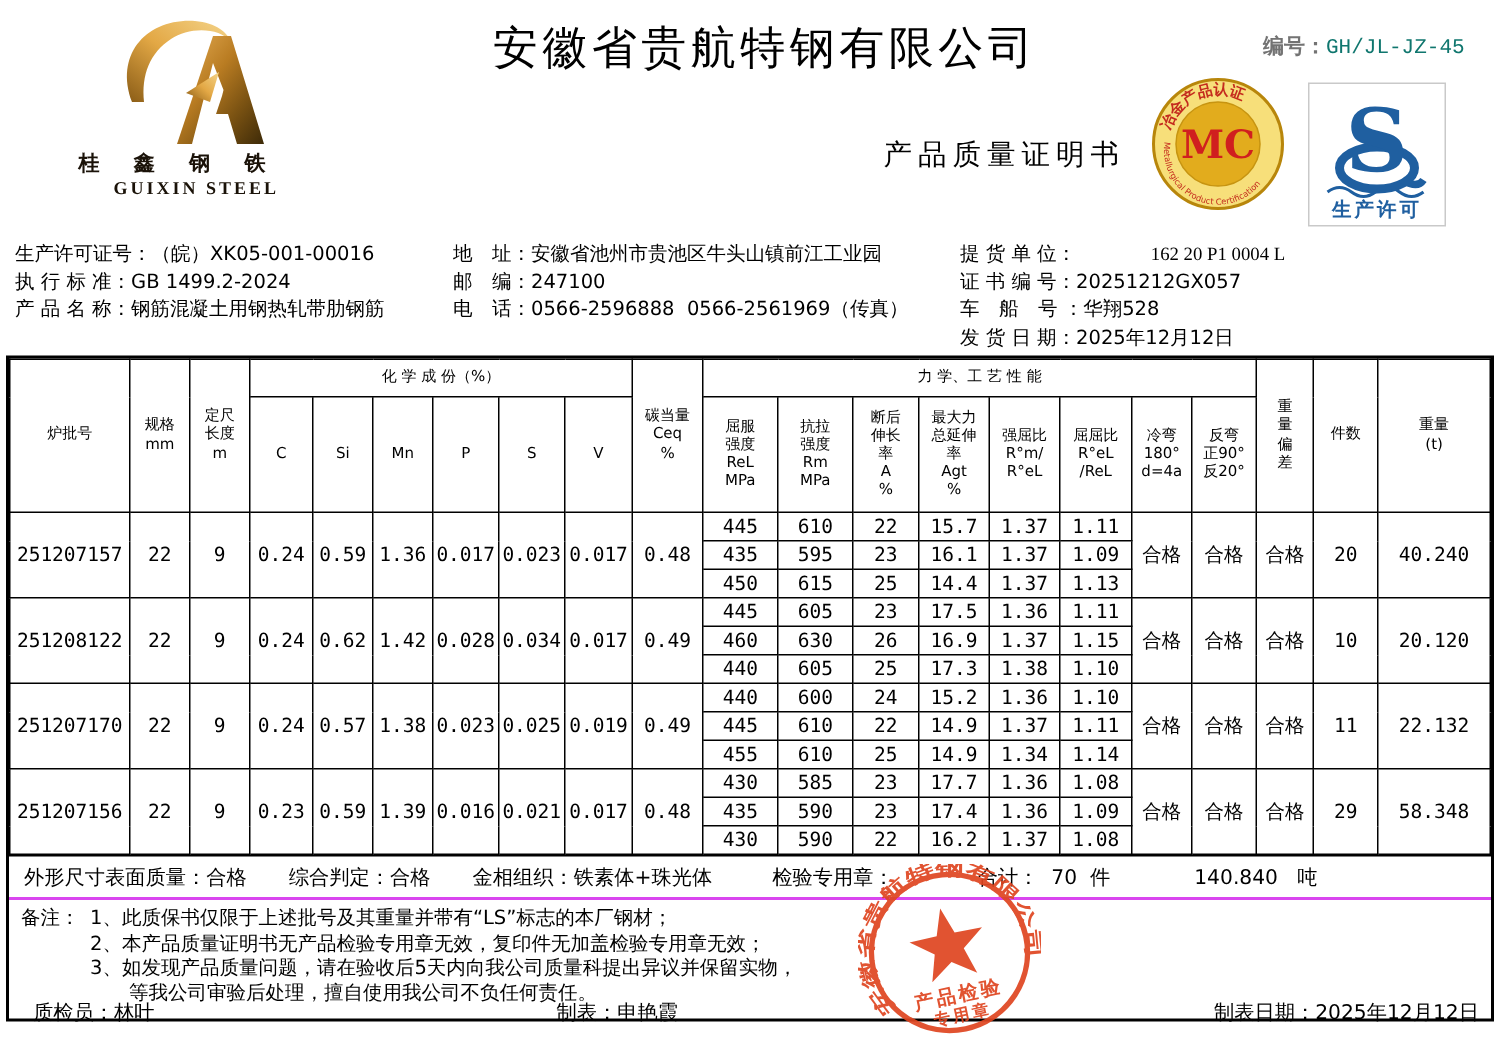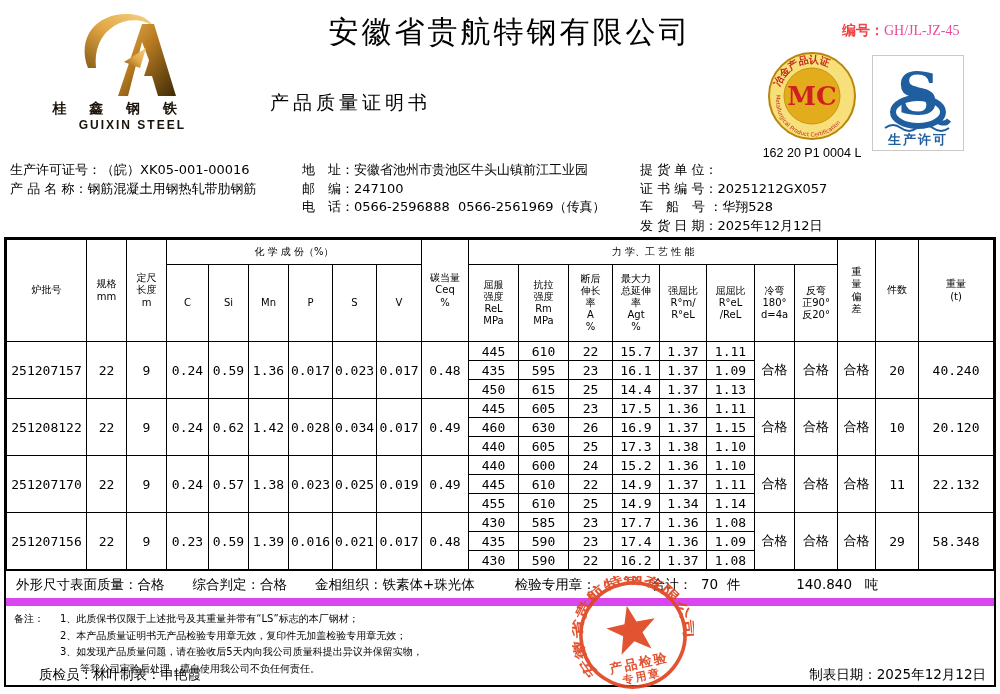--- a/index.html
+++ b/index.html
@@ -2,30 +2,30 @@
 <html><head>
 <meta charset="utf-8">
 <style>
   *{box-sizing:border-box;margin:0;padding:0}
   html,body{width:1000px;height:694px}
   body{position:relative;background:#fff;color:#000;font-family:"DejaVu Sans",sans-serif;overflow:hidden}
 
   
   .logo-block{position:absolute;left:36px;top:6px;width:150px;text-align:right}
   .logo-cn{font-size:14px;letter-spacing:9px;color:#1a1208;font-weight:bold;margin-top:-2px}
-  .logo-en{font-size:12px;letter-spacing:2px;color:#1a1208;font-weight:bold;font-family:Liberation Sans, sans-serif}
+  .logo-en{font-size:12px;letter-spacing:2px;color:#1a1208;font-weight:bold;font-family:Liberation Serif, serif}
   .doc-company{position:absolute;left:270px;top:12px;width:480px;text-align:center;
     font-family:"DejaVu Serif","Liberation Serif",serif;font-size:30px;letter-spacing:3px;color:#000}
-  .doc-title{position:absolute;left:270px;top:90px;width:480px;text-align:left;
+  .doc-title{position:absolute;left:270px;top:90px;width:480px;text-align:right;
     font-family:"DejaVu Serif","Liberation Serif",serif;font-size:19px;letter-spacing:4px}
   .serial{position:absolute;left:842px;top:22px;font-size:14px;white-space:nowrap}
-  .serial .lab{color:#ef4444;font-weight:bold}
-  .serial .val{color:#ec4899;font-family:Liberation Serif, serif}
+  .serial .lab{color:#737373;font-weight:bold}
+  .serial .val{color:#0f766e;font-family:Liberation Mono, monospace}
   .mc-block{position:absolute;left:762px;top:52px;width:100px;text-align:center}
-  .mc-code{font-size:12.5px;font-family:Liberation Sans, sans-serif;margin-top:2px;white-space:nowrap}
+  .mc-code{font-size:12.5px;font-family:Liberation Serif, serif;margin-top:18px;white-space:nowrap}
   .qs-block{position:absolute;left:872px;top:55px;width:92px;height:96px;border:1px solid #c9c9c9;background:#fff}
 
   
   .info{position:absolute;top:161px;left:0;width:1000px;font-size:13px}
   .info-col{position:absolute;top:0}
   .info-col.c-left{left:10px;width:290px}
   .info-col.c-mid{left:302px;width:336px}
   .info-col.c-right{left:640px;width:356px}
   .info-row{display:flex;line-height:18.5px;white-space:pre}
   .info-row .lab{flex:none}
@@ -42,29 +42,29 @@
   thead tr:nth-child(2) th{height:77px}
   tbody tr{height:19px}
   tbody td{white-space:nowrap}
 
   .summary-row{display:flex;align-items:center;height:28px;border-top:1px solid #000;
     font-size:13.5px;padding:6px 10px;white-space:pre}
   .summary-row .sp28{margin-right:28px}
   .summary-row .sp60{margin-right:40px}
   .summary-row .sp50{margin-right:56px}
 
-  .notes{display:flex;border-top:8px solid #d946ef;padding:5px 8px 8px 8px;font-size:10px;line-height:16.5px;min-height:62px}
+  .notes{display:flex;border-top:2px solid #d946ef;padding:5px 8px 8px 8px;font-size:13px;line-height:16.5px;min-height:62px}
   .notes .n-label{flex:none;width:46px}
   .notes .n-lines{flex:1}
   .notes .n-line{white-space:pre-wrap}
 
   
   .footer{position:absolute;left:0;top:666px;width:1000px;display:flex;font-size:13.5px;white-space:pre}
-  .footer .f1{margin-left:39px}
-  .footer .f2{}
+  .footer .f1{margin-left:22px}
+  .footer .f2{margin-left:268px}
   .footer .f3{margin-left:auto;margin-right:14px}
 
   
   .seal{position:absolute;left:572px;top:576px;width:122px;height:118px;pointer-events:none}
 </style>
 </head>
 <body>
 
 <div class="logo-block">
   <svg width="128" height="92" viewBox="0 0 128 92">
@@ -121,20 +121,21 @@
     <path d="M62,64 Q72,70 76,64" fill="none" stroke="#1f5fa0" stroke-width="5"></path>
     <text x="45" y="58" text-anchor="middle" font-size="58" font-weight="bold" fill="#1f5fa0" font-family="DejaVu Serif,serif">S</text>
     <path d="M12,72 q 8,-6 16,0 t 16,0 t 16,0 t 16,0" fill="none" stroke="#1f5fa0" stroke-width="2"></path>
     <text x="45" y="88" text-anchor="middle" font-size="13" font-weight="bold" fill="#1f5fa0" letter-spacing="2">生产许可</text>
   </svg>
 </div>
 
 <div class="info">
   <div class="info-col c-left">
       <div class="info-row"><span class="lab">生产许可证号：</span><span class="val">（皖）XK05-001-00016</span></div>
+      <div class="info-row"><span class="lab">执 行 标 准：</span><span class="val">GB 1499.2-2024</span></div>
       <div class="info-row"><span class="lab">产 品 名 称：</span><span class="val">钢筋混凝土用钢热轧带肋钢筋</span></div>
     </div>
   <div class="info-col c-mid">
       <div class="info-row"><span class="lab">地　址：</span><span class="val">安徽省池州市贵池区牛头山镇前江工业园</span></div>
       <div class="info-row"><span class="lab">邮　编：</span><span class="val">247100</span></div>
       <div class="info-row"><span class="lab">电　话：</span><span class="val">0566-2596888  0566-2561969（传真）</span></div>
     </div>
   <div class="info-col c-right">
       <div class="info-row"><span class="lab">提 货 单 位：</span></div>
       <div class="info-row"><span class="lab">证 书 编 号：</span><span class="val">20251212GX057</span></div>

